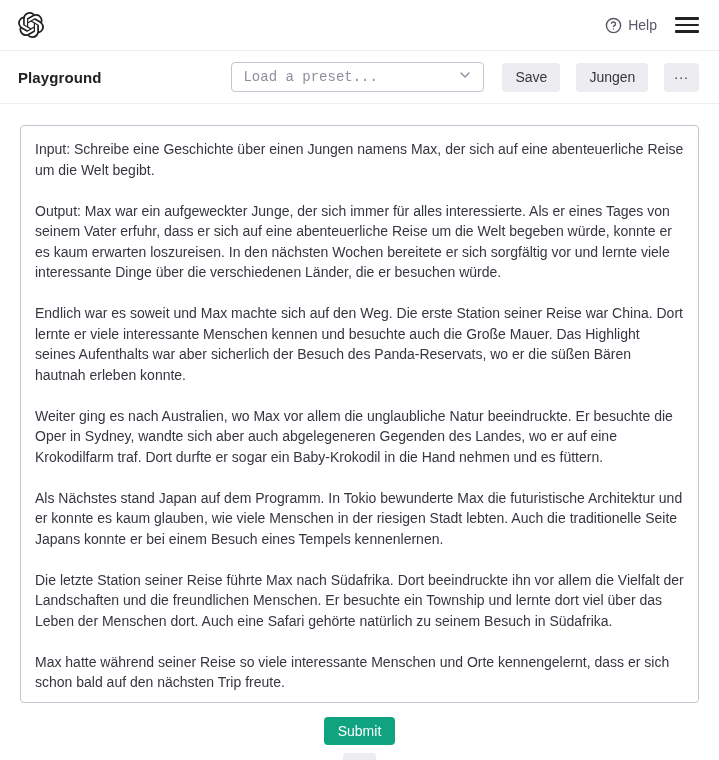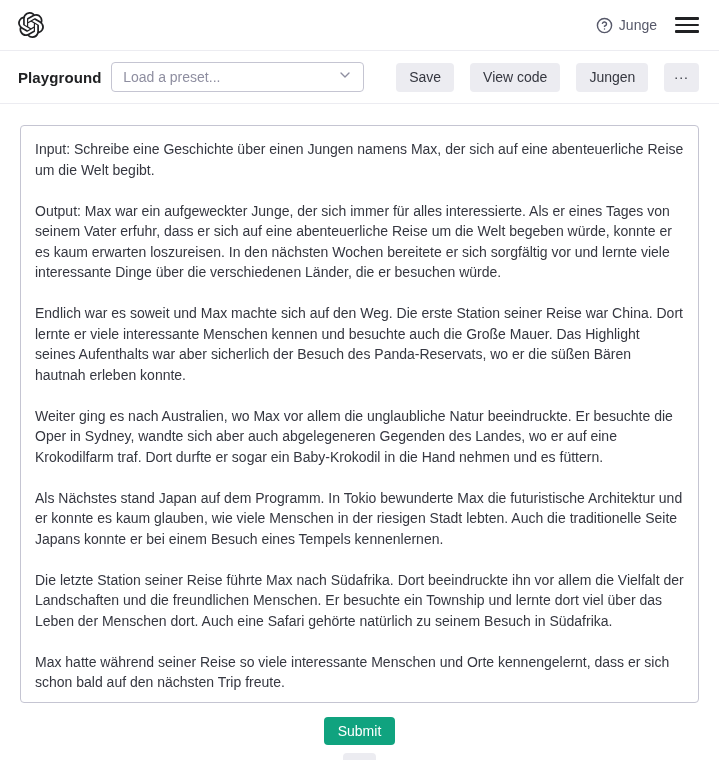--- a/index.html
+++ b/index.html
@@ -39,22 +39,23 @@
     padding: 0 20px 0 18px;
     border-bottom: 1px solid #ececf1;
   }
   .page-title { font-size: 15px; font-weight: 700; color: #202123; letter-spacing: .1px; }
   .toolbar-right { display: flex; align-items: center; gap: 8px; }
   .preset-select {
     width: 253px; height: 30px;
     background: #fff; border: 1px solid #c5c5d2; border-radius: 4px;
     display: flex; align-items: center; justify-content: space-between;
     padding: 0 10px 0 11px;
-    margin-right: 16px;
-    cursor: pointer;
+    margin-right: 2px;
+    cursor: pointer;
+    font-family: Liberation Mono, monospace;
   }
   .preset-placeholder { color: #8e8ea0; font-size: 14px; }
   .btn {
     height: 29px;
     background: #ececf1; color: #353740;
     border: none; border-radius: 4px;
     font-family: inherit; font-size: 14px;
     padding: 0 13px;
     cursor: pointer;
     display: inline-flex; align-items: center; justify-content: center; margin-left: 8px;
@@ -116,21 +117,21 @@
   </span>
   <div class="topbar-right">
     <div class="help-btn">
       <span>
         <svg width="17" height="17" viewBox="0 0 24 24" fill="none" stroke="#565869" stroke-width="2" stroke-linecap="round" stroke-linejoin="round">
           <circle cx="12" cy="12" r="10"></circle>
           <path d="M9.09 9a3 3 0 0 1 5.83 1c0 2-3 3-3 3"></path>
           <line x1="12" y1="17" x2="12.01" y2="17"></line>
         </svg>
       </span>
-      <span>Junge</span>
+      <span>Help</span>
     </div>
     <div class="hamburger">
       <span class="bar"></span>
       <span class="bar"></span>
       <span class="bar"></span>
     </div>
   </div>
 </header>
 
 <div class="toolbar">
@@ -138,21 +139,20 @@
   <div class="toolbar-right">
     <div class="preset-select">
       <span class="preset-placeholder">Load a preset...</span>
       <span>
         <svg width="16" height="16" viewBox="0 0 24 24" fill="none" stroke="#8e8ea0" stroke-width="2" stroke-linecap="round" stroke-linejoin="round">
           <polyline points="6 9 12 15 18 9"></polyline>
         </svg>
       </span>
     </div>
     <button class="btn">Save</button>
-    <button class="btn">View code</button>
     <button class="btn">Jungen</button>
     <button class="btn btn-more">
         <span>...</span>
       </button>
   </div>
 </div>
 
 <main class="main">
   <div class="editor">Input: Schreibe eine Geschichte über einen Jungen namens Max, der sich auf eine abenteuerliche Reise um die Welt begibt.
 

